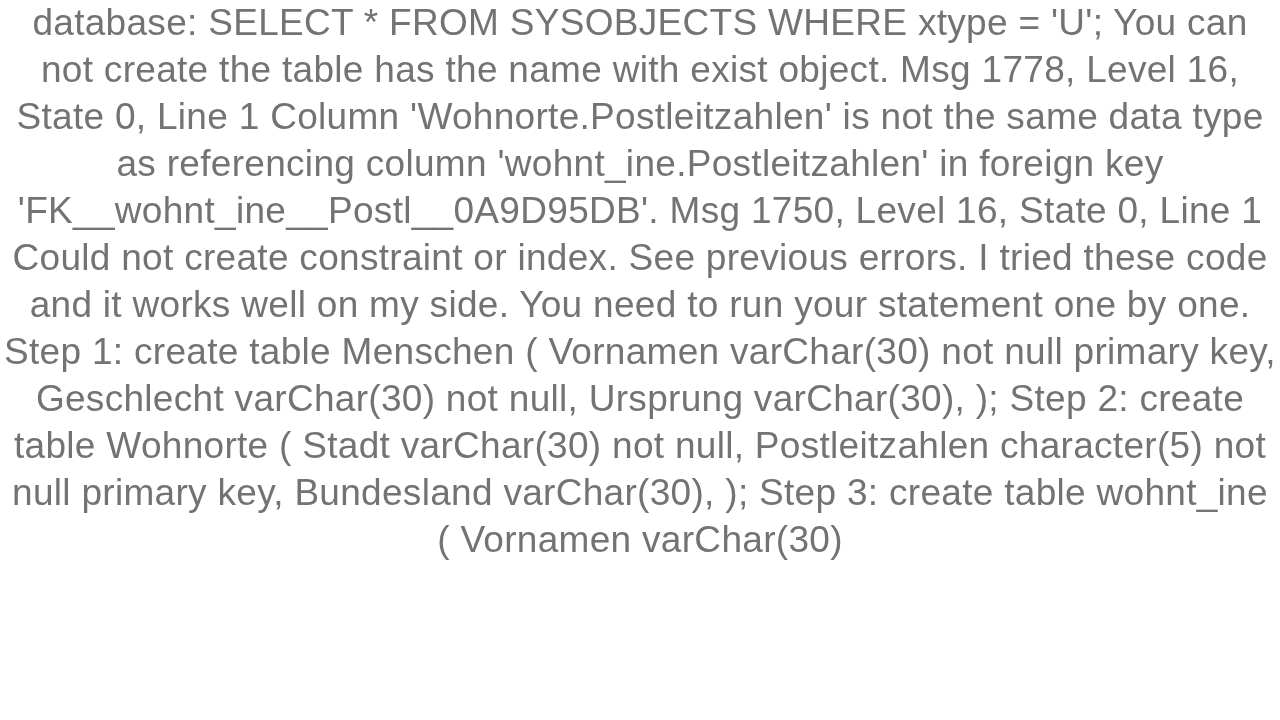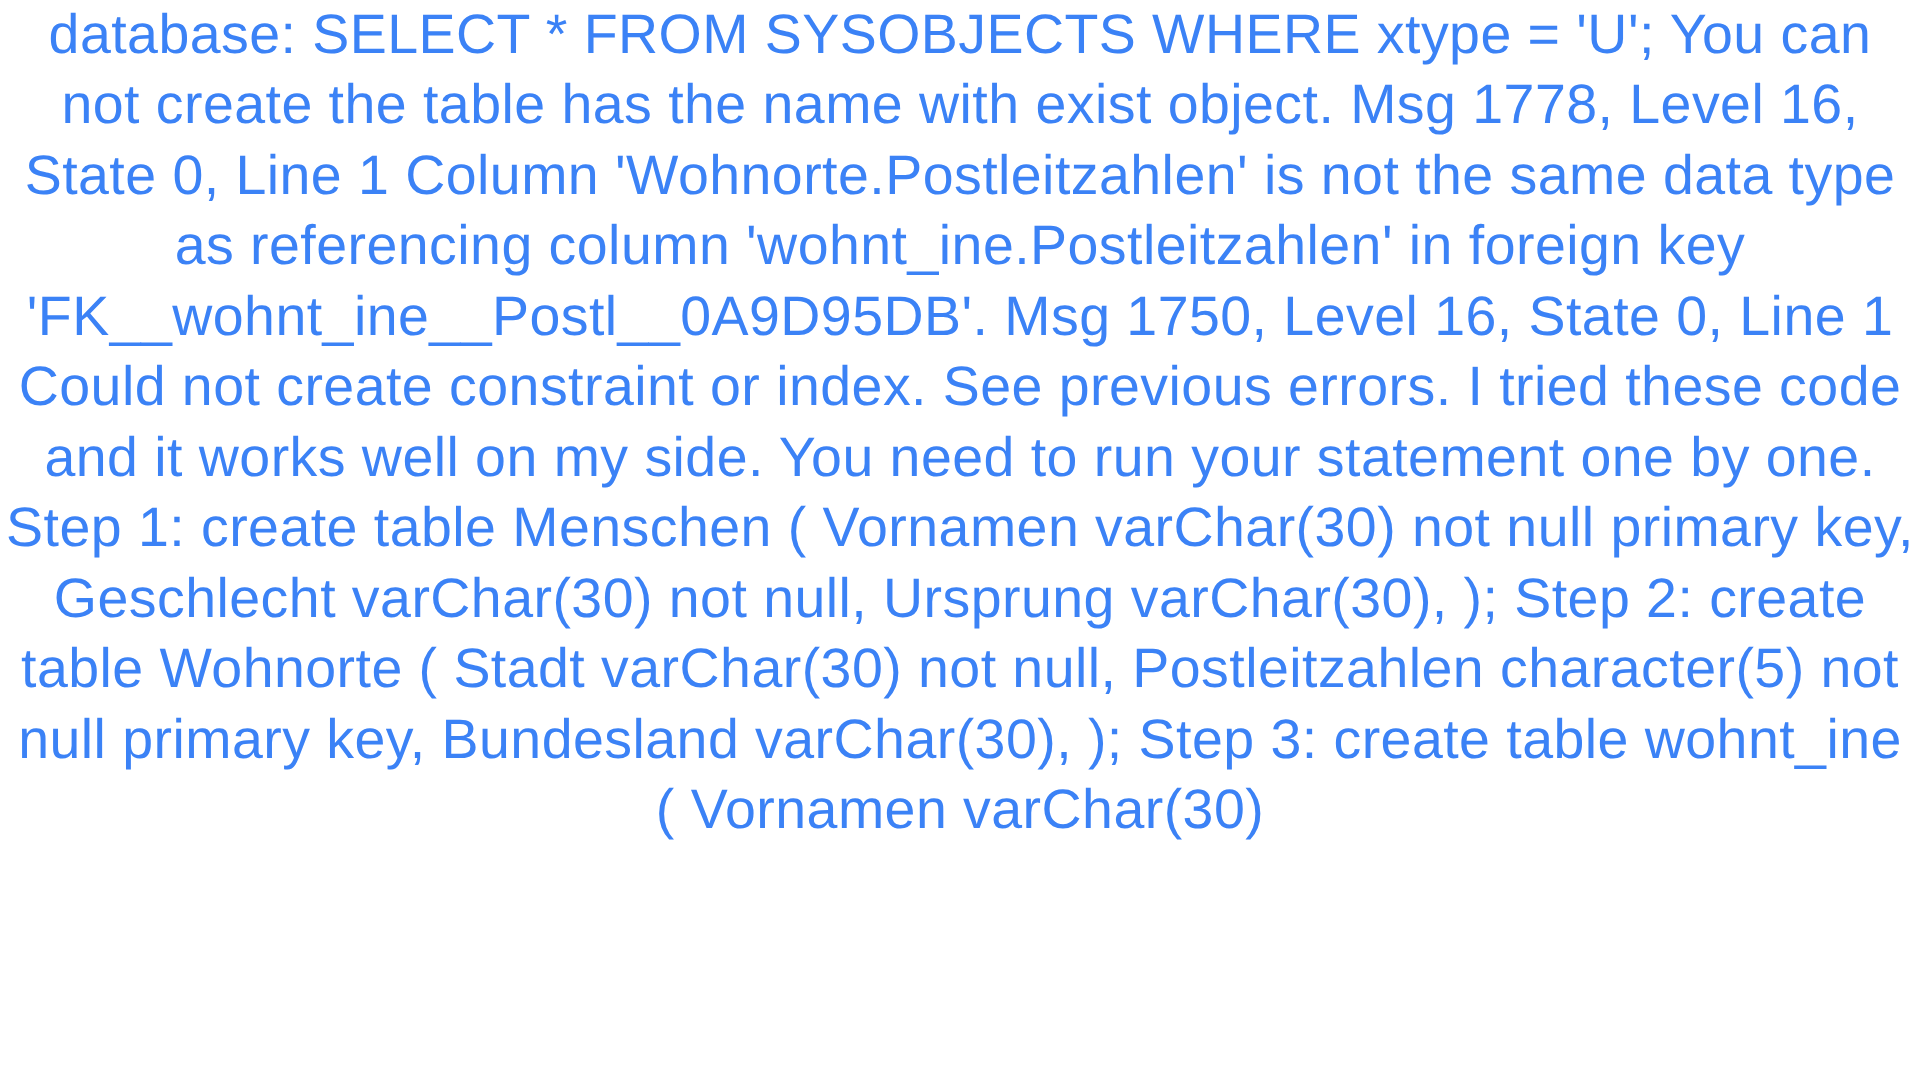--- a/index.html
+++ b/index.html
@@ -13,21 +13,21 @@
       background: #ffffff;
       font-family: Arial, Helvetica, sans-serif;
       overflow: hidden;
     }
     .content {
       width: 100%;
       padding: 0 4px;
       text-align: center;
       font-size: 37px;
       line-height: 1.27;
-      color: #3b82f6;
+      color: #737373;
       letter-spacing: 0.3px;
     }
   </style>
 </head>
 <body>
 
 <div class="content">
   <span>database: SELECT * FROM SYSOBJECTS WHERE xtype = 'U';   You can not create the table has the name with exist object.  Msg 1778, Level 16, State 0, Line 1   Column 'Wohnorte.Postleitzahlen' is not the same data type as referencing column 'wohnt_ine.Postleitzahlen' in foreign key 'FK__wohnt_ine__Postl__0A9D95DB'. Msg 1750, Level 16, State 0, Line 1   Could not create constraint or index. See previous errors.  I tried these code and it works well on my side.  You need to run your statement one by one. Step 1: create table Menschen (     Vornamen varChar(30) not null primary key,     Geschlecht varChar(30) not null,     Ursprung varChar(30), );  Step 2: create table Wohnorte (     Stadt varChar(30) not null,     Postleitzahlen character(5) not null primary key,     Bundesland varChar(30), );  Step 3: create table wohnt_ine (     Vornamen varChar(30)</span>
 </div>
 

